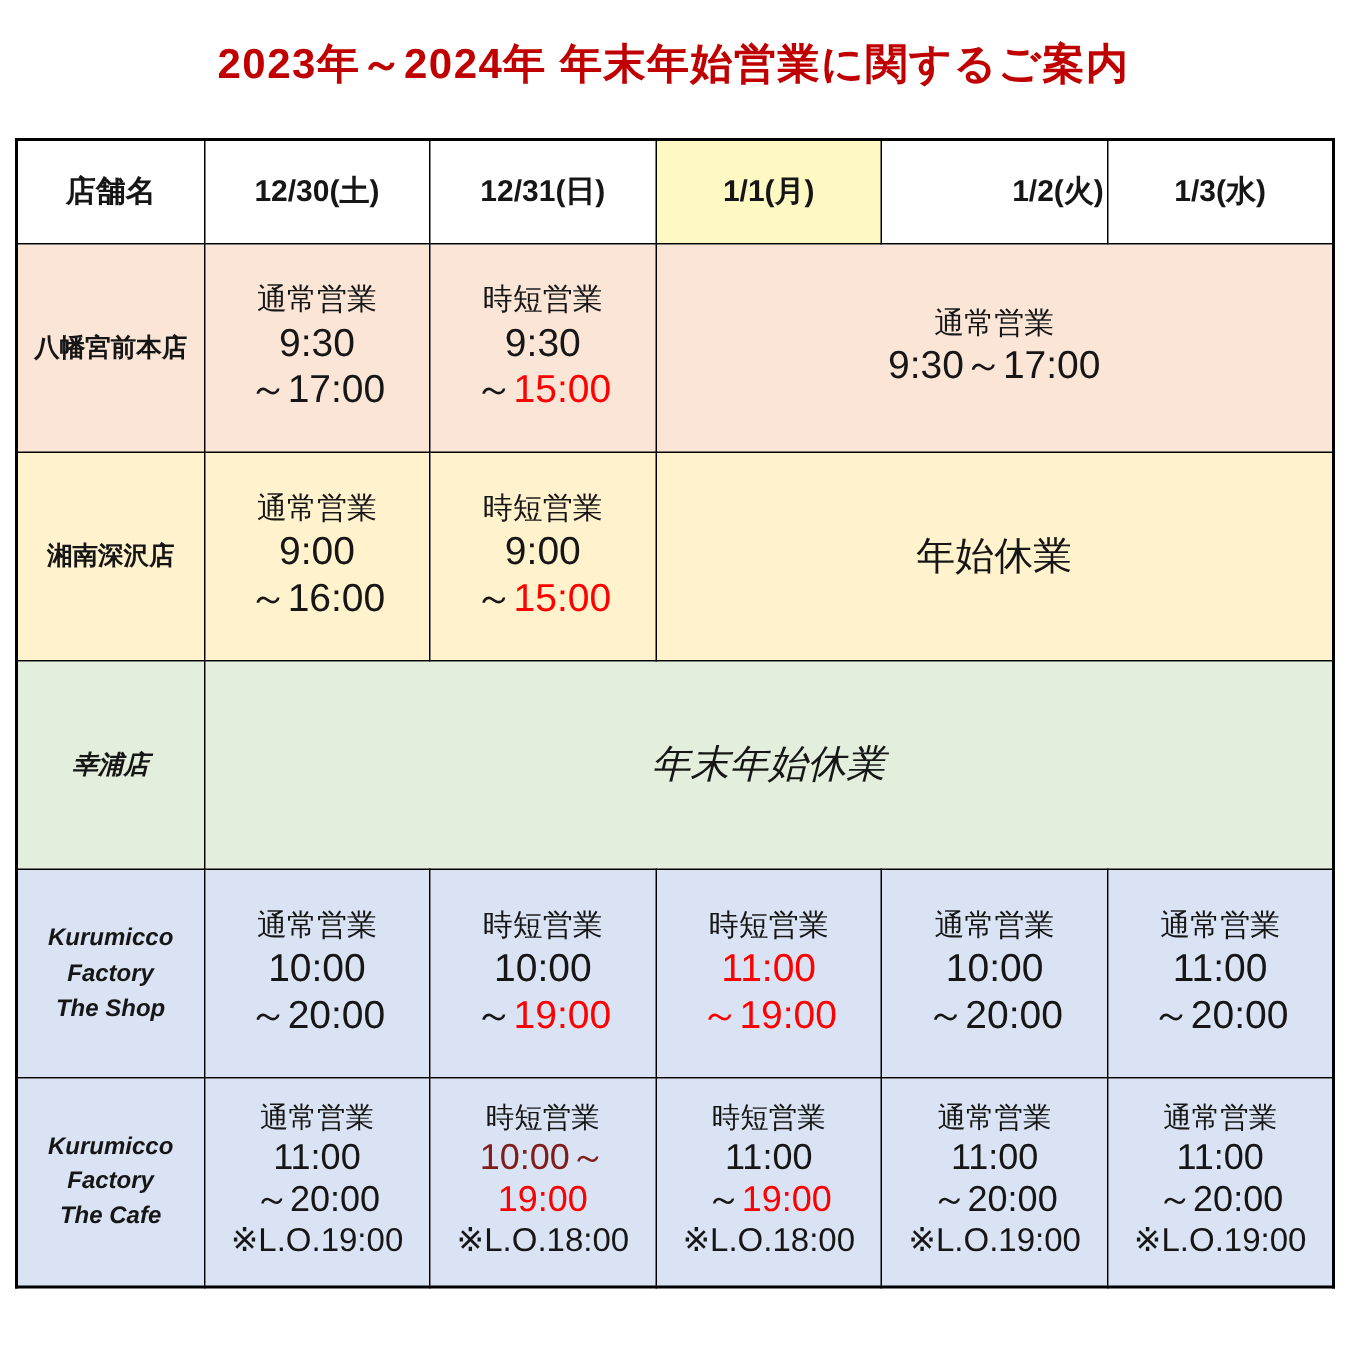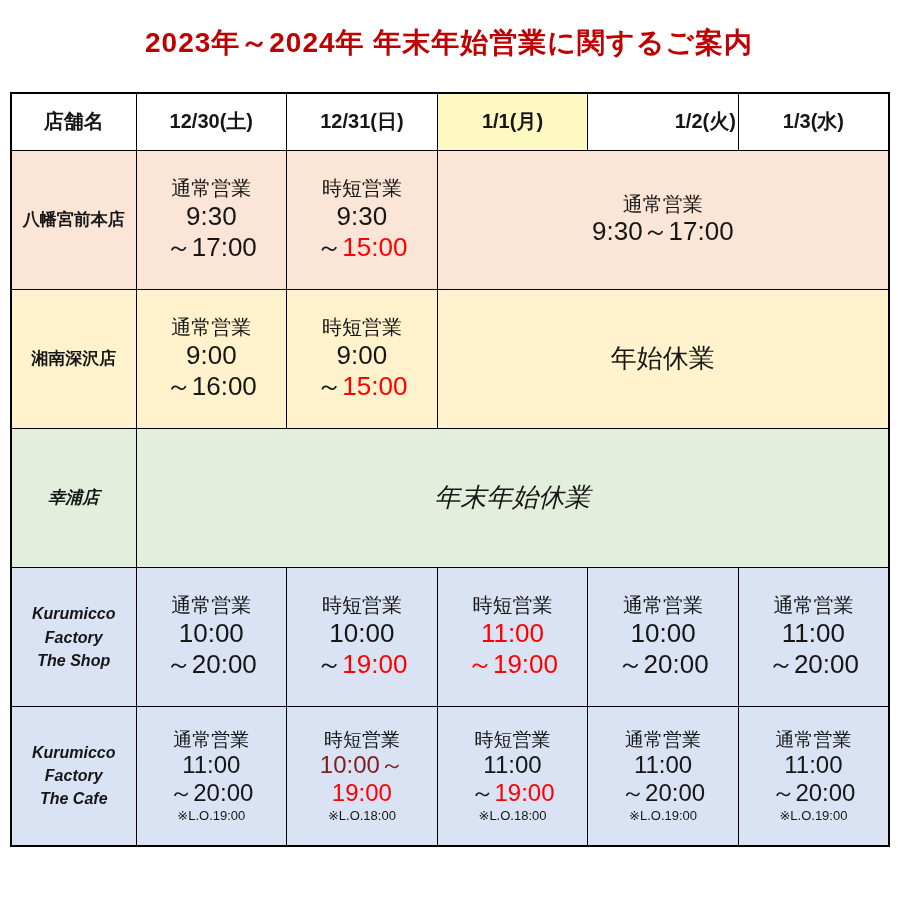--- a/index.html
+++ b/index.html
@@ -27,41 +27,41 @@
     width: 878px;
     border: 2.5px solid #000;
   }
   th, td {
     border: 1.5px solid #000;
     text-align: center;
     vertical-align: middle;
     padding: 2px;
     overflow: hidden;
   }
-  thead tr { height: 58px; }
+  thead tr { height: 70px; }
   thead th {
     font-size: 20px;
     font-weight: bold;
     background: #ffffff;
   }
   tbody tr { height: 139px; }
   td.store {
     font-weight: bold;
     font-size: 17px;
     line-height: 1.35;
     white-space: pre-line;
   }
   td.store.en { font-size: 16px; line-height: 1.45; font-style: italic; }
   .line { line-height: 1.22; }
   .label { font-size: 20px; }
   .time  { font-size: 26px; }
   .note  { font-size: 17px; }
   tr.dense .label { font-size: 19px; }
   tr.dense .time  { font-size: 24px; }
-  tr.dense .note  { font-size: 13px; }
+  tr.dense .note  { font-size: 22px; }
   tr.dense .line  { line-height: 1.18; }
   .red { }
 </style>
 </head>
 <body>
 
 <h1 class="title" style="color: rgb(192, 0, 0);">2023年～2024年 年末年始営業に関するご案内</h1>
 
 <table class="schedule">
   <colgroup>

